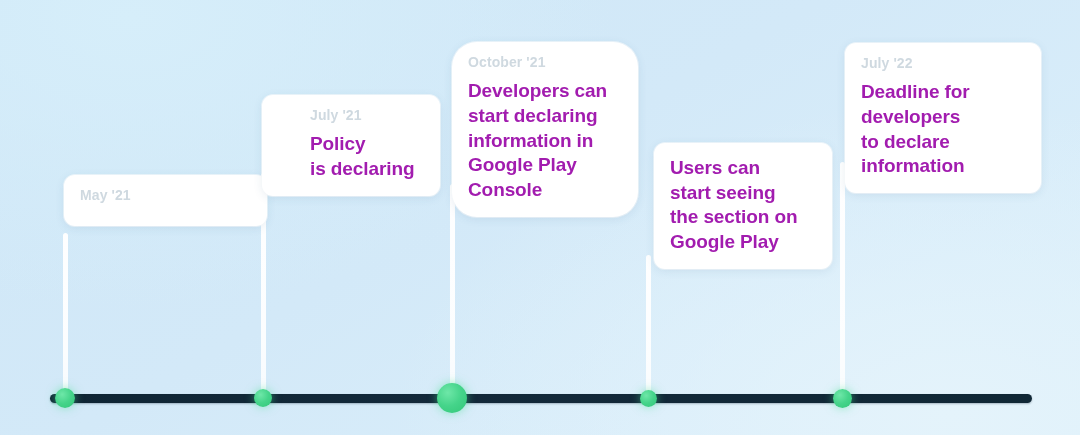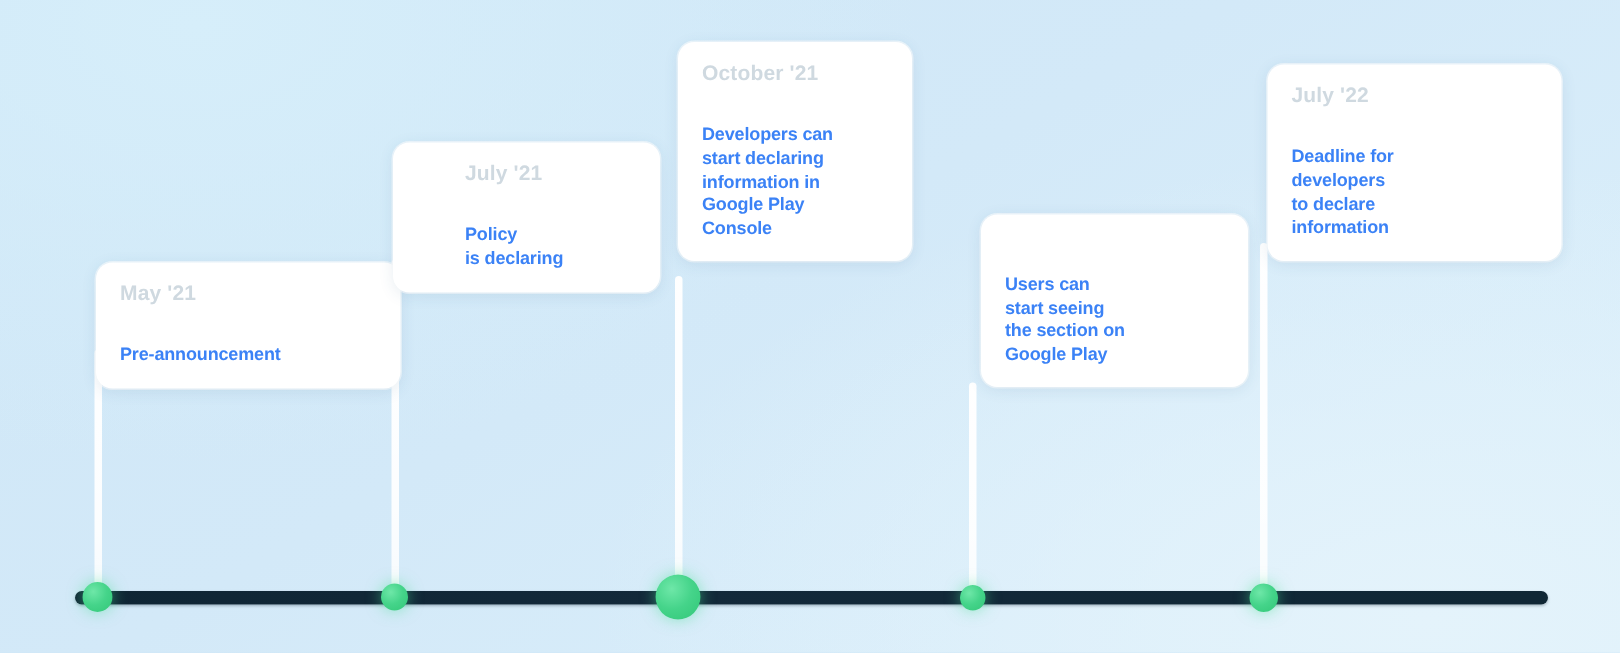--- a/index.html
+++ b/index.html
@@ -63,33 +63,32 @@
   .card-date {
     color: #cfd9e0;
     font-size: 14px;
     font-weight: 700;
     letter-spacing: 0.1px;
     line-height: 1.1;
     margin-bottom: 9px;
     white-space: nowrap;
   }
   .card-title {
-    color: #3b82f6;
-    font-size: 12px;
+    color: #a21caf;
+    font-size: 19px;
     font-weight: 700;
     line-height: 1.30;
     letter-spacing: -0.1px;
     white-space: pre-line;
-    margin-top: 26px;
   }
 
   
   #card-0 { left: 64px;  top: 175px; width: 203px; }
   #card-1 { left: 262px; top: 95px;  width: 178px; padding-left: 48px; }
-  #card-2 { left: 452px; top: 28px;  width: 156px; }
+  #card-2 { left: 452px; top: 42px;  width: 186px; border-radius: 25px; }
   #card-3 { left: 654px; top: 143px; width: 178px; }
   #card-4 { left: 845px; top: 43px;  width: 196px; }
 </style>
 </head>
 <body>
 
 <div id="timeline-root">
 
   <div class="axis-line" id="axis-line" style="left: 50px; width: 982px; top: 393.5px; height: 9px;"></div>
 
@@ -104,21 +103,20 @@
   <div id="dots-layer">
       <div class="dot" style="width: 20px; height: 20px; left: 55px; top: 388px;"></div>
       <div class="dot" style="width: 18px; height: 18px; left: 254px; top: 389px;"></div>
       <div class="dot" style="width: 30px; height: 30px; left: 437px; top: 383px;"></div>
       <div class="dot" style="width: 17px; height: 17px; left: 639.5px; top: 389.5px;"></div>
       <div class="dot" style="width: 19px; height: 19px; left: 832.5px; top: 388.5px;"></div>
     </div>
 
   <div class="card" id="card-0">
     <div class="card-date">May '21</div>
-    <div class="card-title">Pre-announcement</div>
   </div>
 
   <div class="card" id="card-1">
     <div class="card-date">July '21</div>
     <div class="card-title">Policy
 is declaring</div>
   </div>
 
   <div class="card" id="card-2">
     <div class="card-date">October '21</div>

